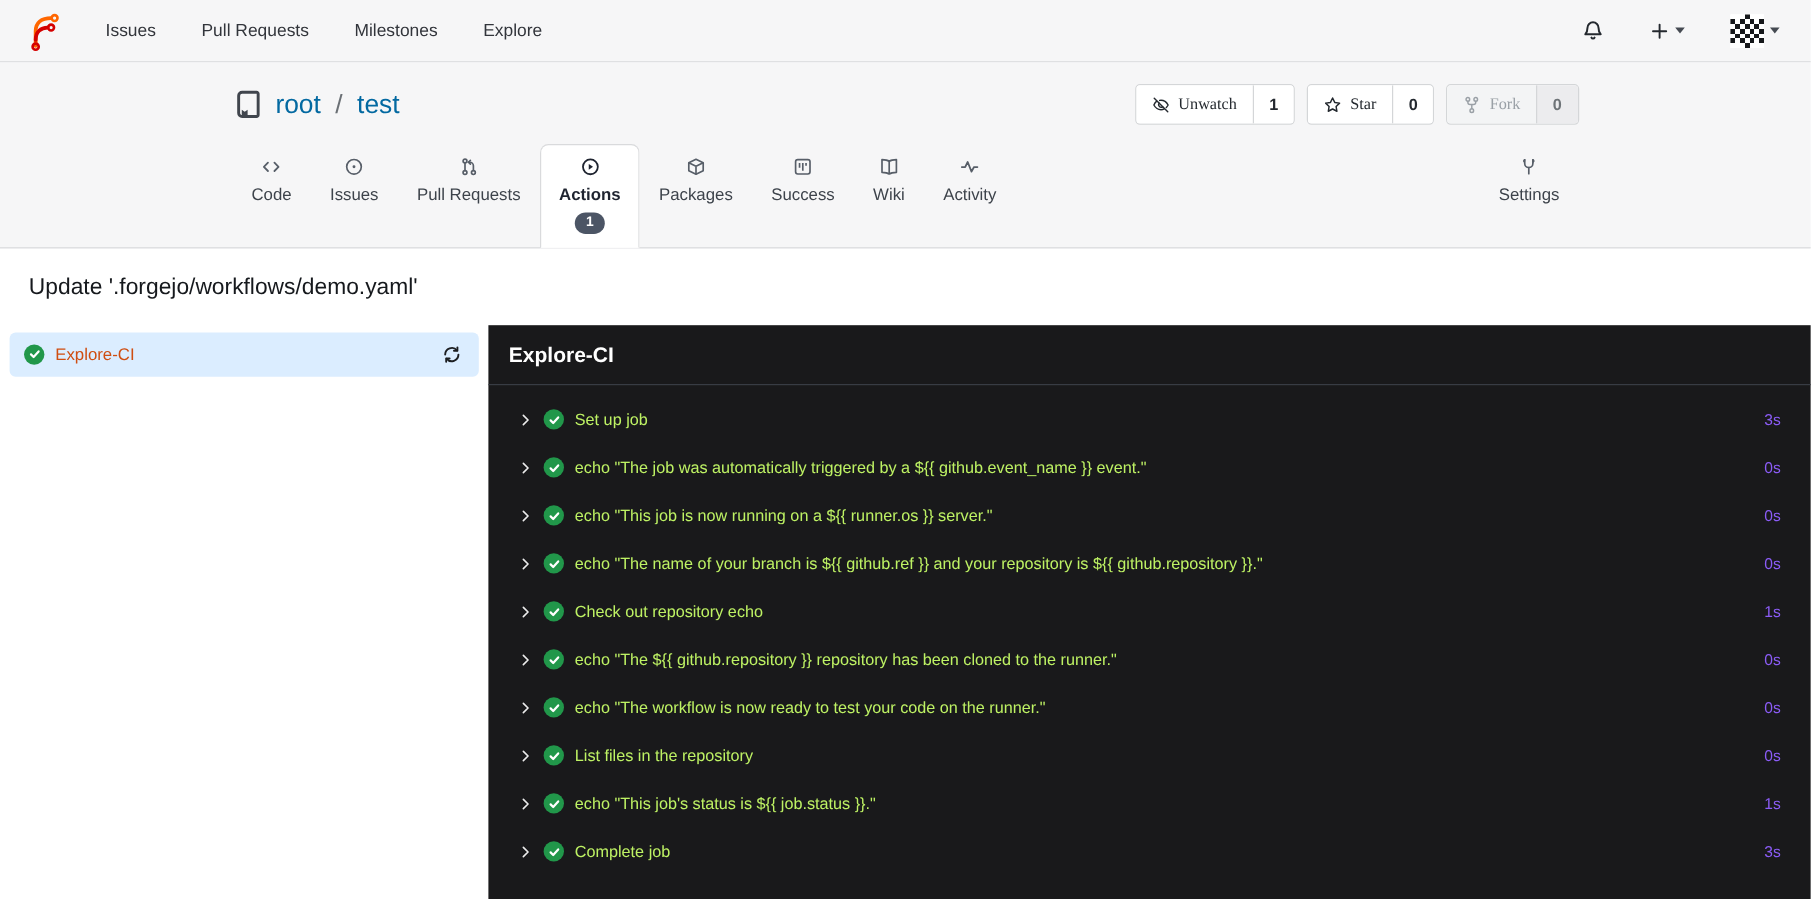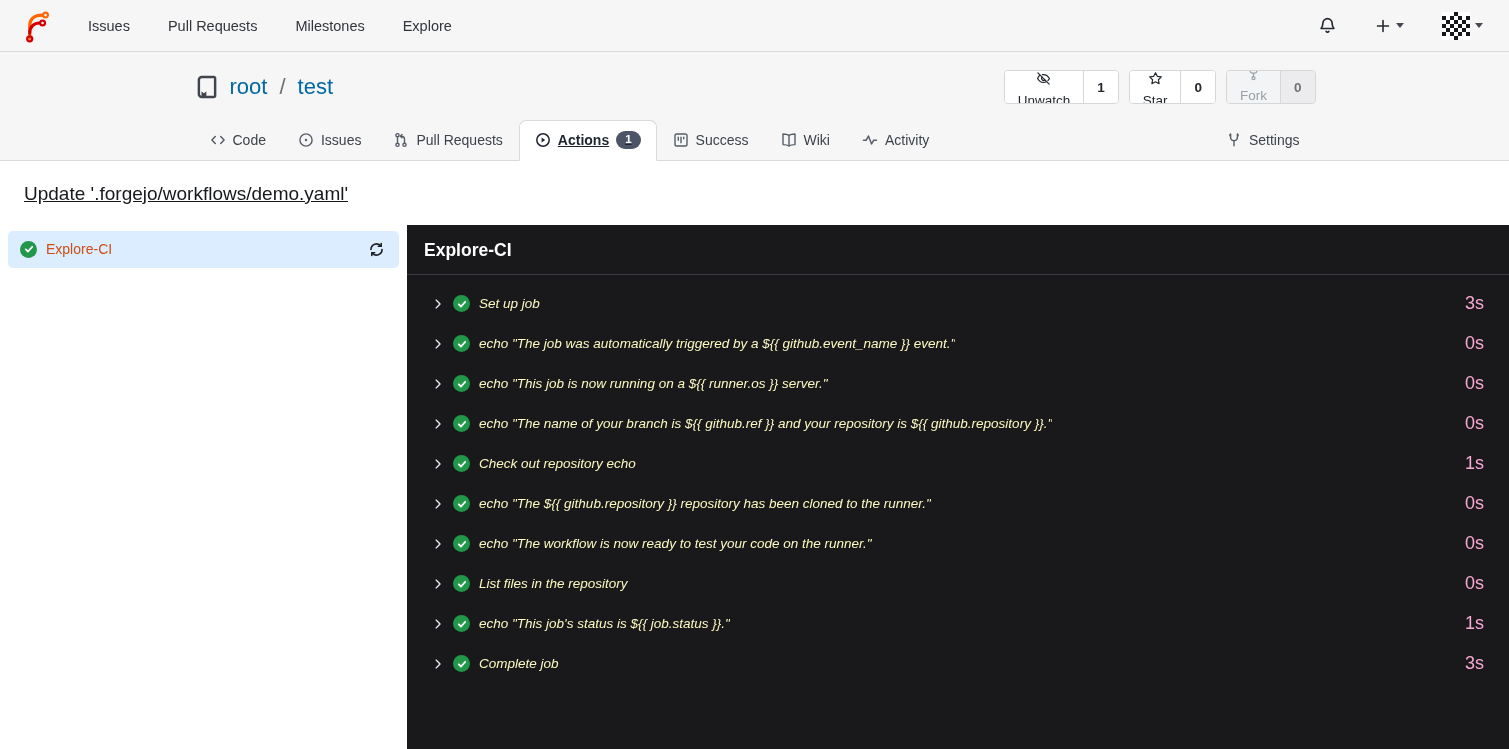--- a/index.html
+++ b/index.html
@@ -18,56 +18,56 @@
 
   
   .repo-header { background:#f6f6f7; padding-top:18px; }
   .rh-inner { width:1122px; margin:0 auto; }
   .repo-title-row { display:flex; align-items:center; }
   .repo-title { display:flex; align-items:center; gap:10px; font-size:22px; }
   .repo-title .owner, .repo-title .name { color:#0369a1; cursor:pointer; }
   .repo-title .slash { color:#6b7075; margin:0 2px; }
   .repo-actions { margin-left:auto; display:flex; gap:10px; }
   .btn-group { display:flex; border:1px solid #d4d6d8; border-radius:4px; background:#fff; overflow:hidden; height:34px; font-size:13.5px; }
-  .btn-main { display:flex; align-items:center; gap:7px; padding:0 13px; color:#24292f; cursor:pointer; background:#fff; border:none; font-size:13.5px; font-family:Liberation Sans, sans-serif;flex-direction:column; }
+  .btn-main { display:flex; align-items:center; gap:7px; padding:0 13px; color:#24292f; cursor:pointer; background:#fff; border:none; font-size:13.5px; font-family:Liberation Serif, serif; }
   .btn-count { display:flex; align-items:center; padding:0 13px; border-left:1px solid #d4d6d8; font-weight:700; color:#24292f; cursor:pointer; background:#fff; }
   .btn-group.disabled .btn-main { color:#9aa0a6; cursor:default; background:#f3f4f5;justify-content:flex-end; }
   .btn-group.disabled .btn-count { color:#6e7377; background:#ececee; cursor:default; }
 
   
   .tabs-row { display:flex; align-items:flex-end; margin-top:16px; border-bottom:1px solid #d9dadc; width:100%; }
   .tabs { display:flex; width:1122px; margin:0 auto; }
-  .tab { display:flex; align-items:center; gap:7px; padding:10px 15px 11px; font-size:14px; color:#3d434b; cursor:pointer; border:1px solid transparent; margin-bottom:-1px; }
+  .tab { display:flex; align-items:center; gap:7px; padding:10px 15px 11px; font-size:14px; color:#3d434b; cursor:pointer; border:1px solid transparent; margin-bottom:-1px;flex-direction:column; }
   .tab .ticon { color:#575e68; }
-  .tab.active { background:#fff; border-color:#d9dadc; border-bottom-color:#fff; border-radius:7px 7px 0 0; font-weight:700; color:#1f2430;text-decoration:underline; }
+  .tab.active { background:#fff; border-color:#d9dadc; border-bottom-color:#fff; border-radius:7px 7px 0 0; font-weight:700; color:#1f2430; }
   .tab.active .ticon { color:#1f2430; }
   .tab.settings { margin-left:auto; }
   .tab-badge { background:#4c5565; color:#fff; font-size:11.5px; font-weight:700; border-radius:9px; padding:2px 9px; line-height:1.2; }
 
   
-  .run-title { font-size:19px; font-weight:400; margin:0; padding:22px 24px 20px; color:#16191d;text-decoration:underline; }
+  .run-title { font-size:19px; font-weight:400; margin:0; padding:22px 24px 20px; color:#16191d; }
 
   
   .content-row { display:flex; align-items:stretch; min-height:526px; }
   .sidebar { width:407px; flex:none; padding:6px 8px; }
   .job-item { display:flex; align-items:center; gap:9px; background:#dbedff; border-radius:5px; padding:8px 12px; cursor:pointer; }
   .job-item .job-name { color:#cf4e12; font-size:14px; }
   .job-refresh { margin-left:auto; background:none; border:none; padding:2px; cursor:pointer; color:#1c1e21; }
 
   .check-circle { width:17px; height:17px; border-radius:50%; background:#21974a; display:flex; align-items:center; justify-content:center; flex:none; }
 
   .panel { flex:1; background:#19191b; color:#f5f5f5; display:flex; flex-direction:column; }
   .panel-header { padding:15px 17px 13px; border-bottom:1px solid #383c44; }
   .panel-job-name { font-size:17.5px; font-weight:700; color:#ffffff; }
   .panel-status { font-size:12.5px; color:#e8e8e8; margin-top:8px; }
   .steps { padding:9px 16px; }
   .step-row { display:flex; align-items:center; gap:9px; height:40px; padding:0 9px; border-radius:4px; cursor:pointer; font-size:13.5px; }
   .step-chevron { color:#ececec; flex:none; }
-  .step-name { color:#fef9c3; white-space:nowrap; overflow:hidden; text-overflow:ellipsis;font-style:italic; }
-  .step-duration { margin-left:auto; color:#f9a8d4; font-size:18px; flex:none; }
+  .step-name { color:#bef264; white-space:nowrap; overflow:hidden; text-overflow:ellipsis; }
+  .step-duration { margin-left:auto; color:#8b5cf6; font-size:13px; flex:none; }
 </style>
 </head>
 <body>
 
 <header class="navbar">
   <span class="logo">
     <svg width="30" height="34" viewBox="0 0 24 28" fill="none" stroke-linecap="round">
       <circle cx="19" cy="5" r="2" stroke="#ff6600" stroke-width="1.8"></circle>
       <path d="M6 24 V14 C6 8 10 5 16.6 5" stroke="#ff6600" stroke-width="2.6"></path>
       <circle cx="16.6" cy="11.5" r="2" stroke="#d40000" stroke-width="1.8"></circle>
@@ -224,20 +224,29 @@
           <svg width="16" height="16" viewBox="0 0 16 16" fill="none" stroke="currentColor" stroke-width="1.5">
               <circle cx="8" cy="8" r="6.2"></circle>
               <path d="M6.6 5.6 10.2 8 6.6 10.4z" fill="currentColor" stroke="none"></path>
             </svg>
         </span>
         <span>Actions</span>
         <span class="tab-badge">1</span>
       </a>
       <a class="tab">
         <span class="ticon">
+          <svg width="16" height="16" viewBox="0 0 16 16" fill="none" stroke="currentColor" stroke-width="1.4" stroke-linejoin="round">
+              <path d="M8 1.8 14 4.7v6.6L8 14.2 2 11.3V4.7z"></path>
+              <path d="M2 4.7 8 7.6l6-2.9M8 7.6v6.6"></path>
+            </svg>
+        </span>
+        <span>Packages</span>
+      </a>
+      <a class="tab">
+        <span class="ticon">
           <svg width="16" height="16" viewBox="0 0 16 16" fill="none" stroke="currentColor" stroke-width="1.4">
               <rect x="2" y="2" width="12" height="12" rx="1.8"></rect>
               <path d="M5.3 4.8v4M8 4.8v6.4M10.7 4.8v2.4"></path>
             </svg>
         </span>
         <span>Success</span>
       </a>
       <a class="tab">
         <span class="ticon">
           <svg width="16" height="16" viewBox="0 0 16 16" fill="none" stroke="currentColor" stroke-width="1.4" stroke-linejoin="round">

